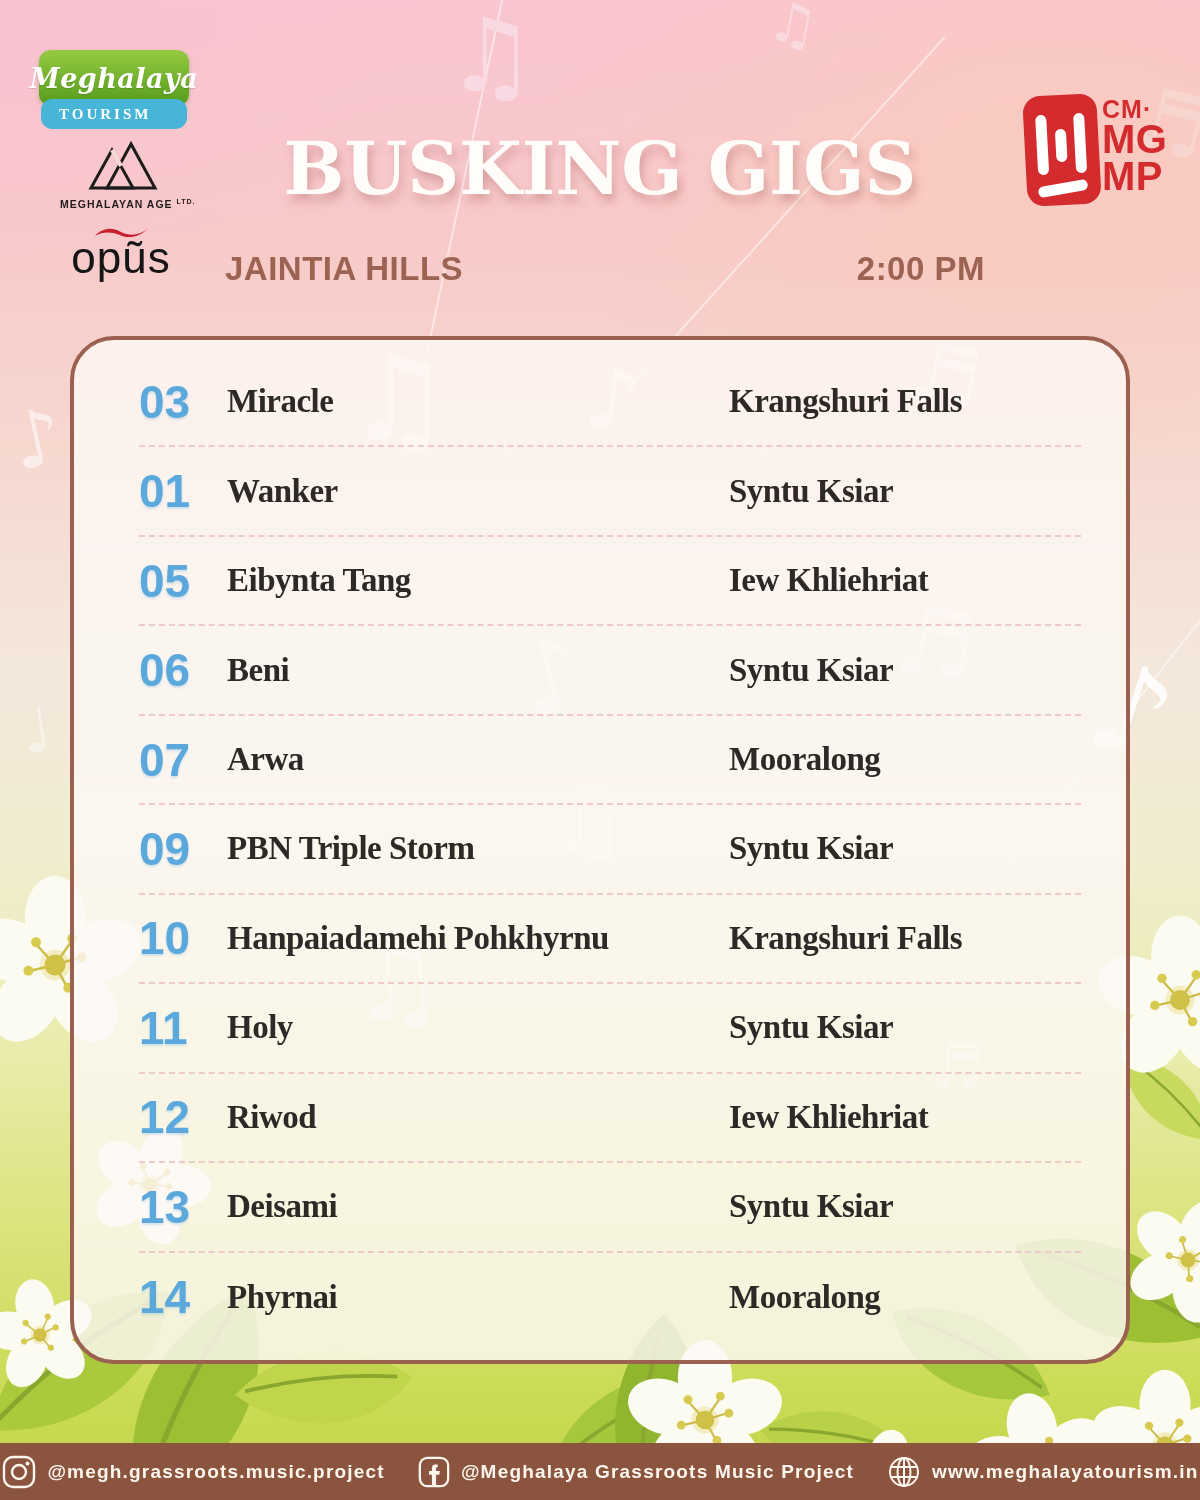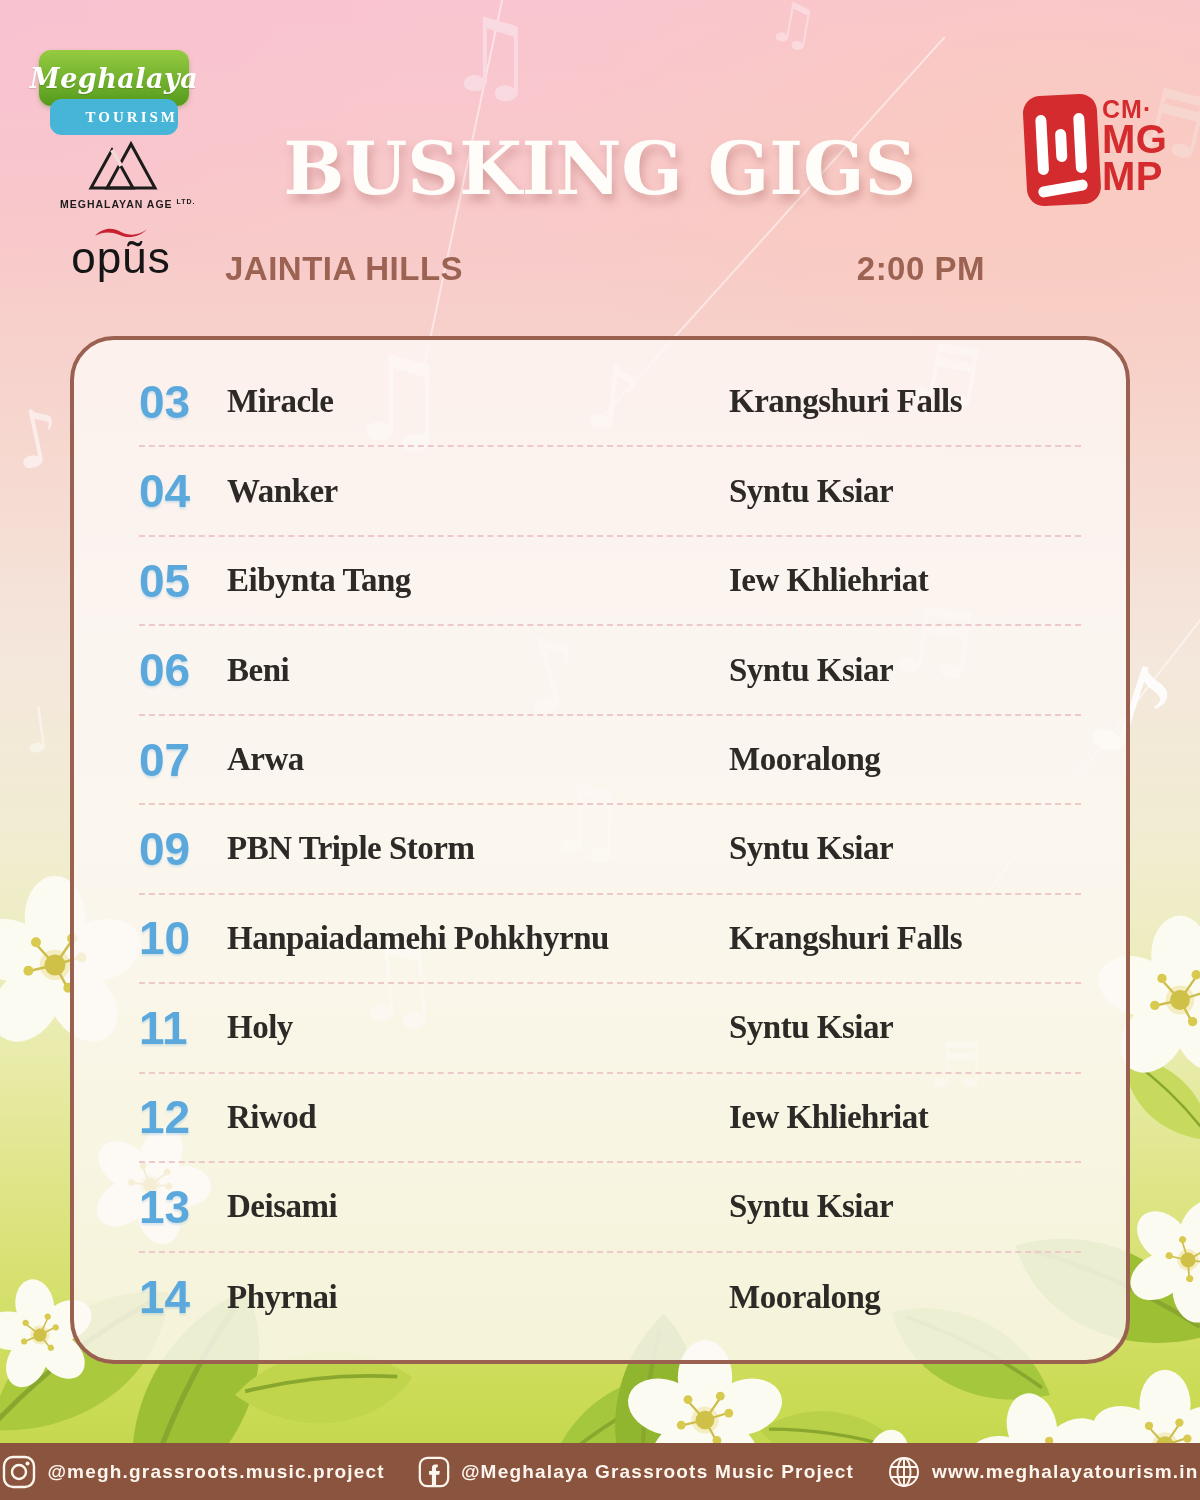--- a/index.html
+++ b/index.html
@@ -40,22 +40,22 @@
   .hdr{position:absolute;z-index:6;}
   .logo-tourism{left:36px;top:50px;width:156px;text-align:center;}
   .tourism-green{
     width:150px;height:56px;margin:0 auto;border-radius:12px;
     background:linear-gradient(#96cb41,#549a1c);
     display:flex;align-items:center;justify-content:center;
     box-shadow:0 2px 4px rgba(90,120,40,0.35);
   }
   .tourism-script{font-family:"DejaVu Serif",serif;font-style:italic;font-weight:bold;color:#fff;font-size:27px;letter-spacing:0.5px;text-shadow:0 1px 1px rgba(0,0,0,0.15);}
   .tourism-ribbon{
-    width:128px;height:36px;margin:-7px auto 0;border-radius:12px/11px;
-    background:#46b5d8; display:flex;align-items:center;justify-content:flex-end;
+    width:128px;height:30px;margin:-7px auto 0;border-radius:12px/11px;
+    background:#46b5d8; display:flex;align-items:center;justify-content:flex-start;padding-left:18px;
   }
   .tourism-ribbon span{font-family:"Liberation Serif",serif;font-weight:bold;color:#fff;font-size:15px;letter-spacing:3px;}
   .logo-age{left:60px;top:138px;width:122px;text-align:center;color:#1c1c1a;}
   .age-text{font-size:10.5px;font-weight:bold;letter-spacing:1px;margin-top:2px;white-space:nowrap;}
   .age-ltd{font-size:7px;vertical-align:top;}
   .logo-opus{left:56px;top:224px;width:130px;text-align:center;}
   .opus-wave{display:block;margin:0 auto -4px;}
   .opus-text{font-size:44px;color:#151515;letter-spacing:1px;font-weight:normal;line-height:1;}
   .title{
     left:0;right:0;top:126px;text-align:center;
@@ -230,21 +230,21 @@
 
   <div class="card">
     <div class="list">
     <div class="row">
       <span class="num">03</span>
       <span class="artist">Miracle</span>
       <span class="venue">Krangshuri Falls</span>
     </div>
 
     <div class="row">
-      <span class="num">04</span>
+      <span class="num">01</span>
       <span class="artist">Wanker</span>
       <span class="venue">Syntu Ksiar</span>
     </div>
 
     <div class="row">
       <span class="num">05</span>
       <span class="artist">Eibynta Tang</span>
       <span class="venue">Iew Khliehriat</span>
     </div>
 

